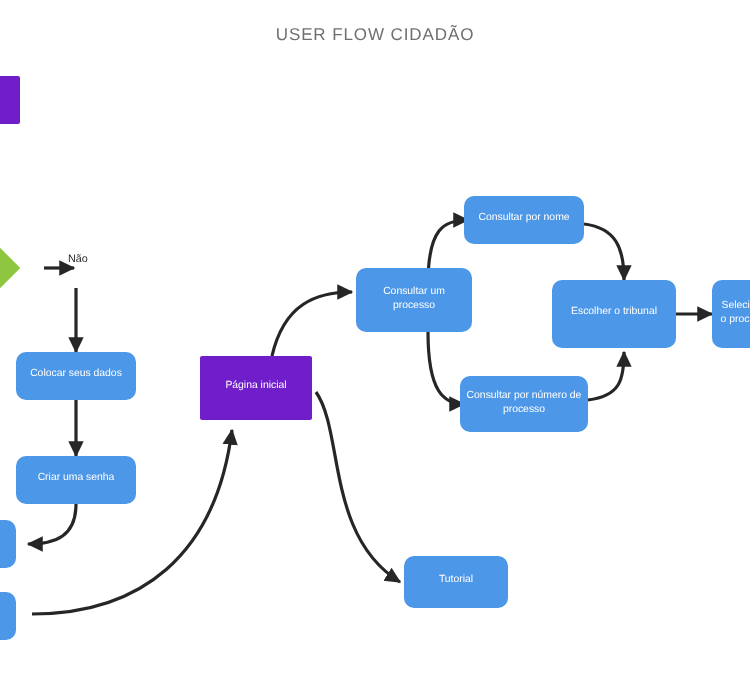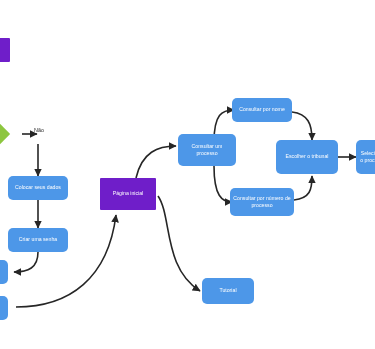--- a/index.html
+++ b/index.html
@@ -80,20 +80,21 @@
     fill: none;
     stroke: #262626;
     stroke-width: 1.6;
   }
 </style>
 </head>
 <body>
 
 <div id="canvas">
 
+  <div class="diagram-title">USER FLOW CIDADÃO</div>
 
   <svg class="links" viewBox="0 0 375 349">
     <defs>
       <marker id="ah" markerWidth="6" markerHeight="6" refX="4.6" refY="3" orient="auto" markerUnits="strokeWidth">
         <path d="M0,0.6 L5,3 L0,5.4 z" fill="#262626"></path>
       </marker>
     </defs>
 
     <path class="lnk" d="M22,134 L37,134" marker-end="url(#ah)"></path>
     <path class="lnk" d="M38,144 L38,176" marker-end="url(#ah)"></path>

